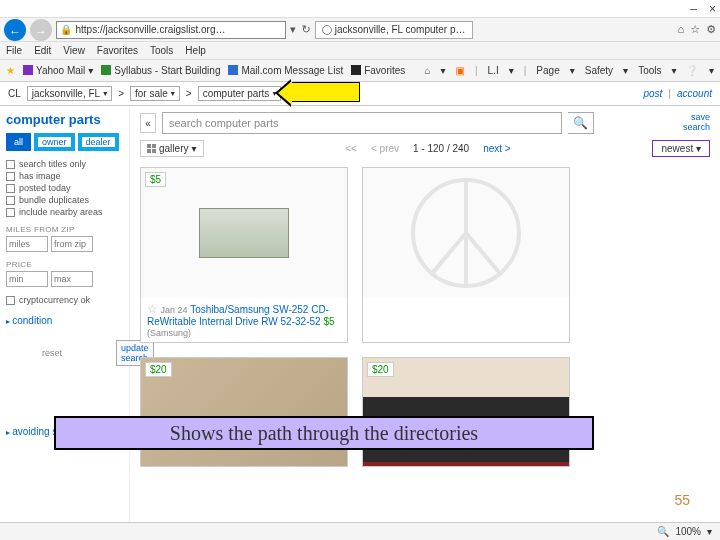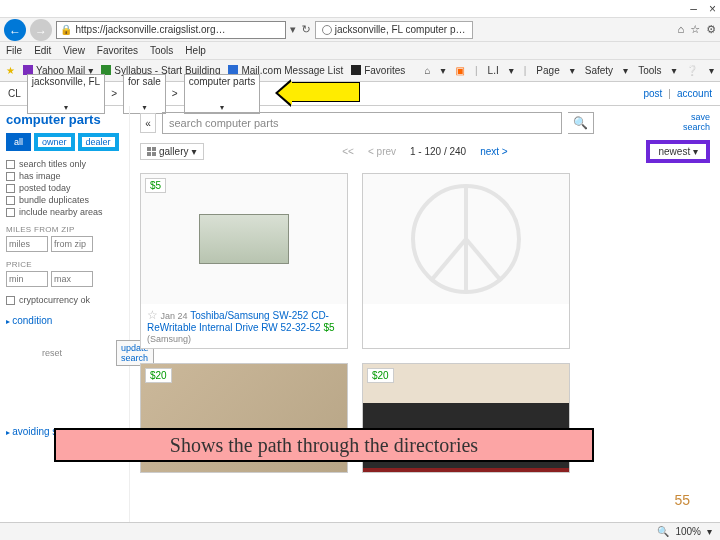--- a/index.html
+++ b/index.html
@@ -25,23 +25,23 @@
   
   
   .bm-bar { height: 22px; background: #f4f4f4; display: flex; align-items: center; gap: 8px; padding: 0 6px; font-size: 10px; border-bottom: 1px solid #ccc; }
   .bm { display: flex; align-items: flex-start; gap: 3px; color: #333; }
   .bm-ico { width: 10px; height: 10px; display: inline-block; }
   .ie-tools { margin-left: auto; display: flex; gap: 10px; font-size: 10px; color: #333; align-items: center; }
   .ie-tools .sep { color: #aaa; }
   
   
   .cl-crumb { height: 24px; border-bottom: 1px solid #ccc; display: flex; align-items: center; padding: 0 8px; font-size: 10px; gap: 6px; }
-  .crumb-sel { border: 1px solid #aaa; padding: 1px 4px; background: #fff; display: inline-flex; align-items: center; gap: 16px; flex-direction: column; }
+  .crumb-sel { border: 1px solid #aaa; padding: 1px 4px; background: #fff; display: inline-flex; align-items: center; gap: 3px; }
   .crumb-sel .dd { font-size: 8px; }
-  .cl-right { margin-left: auto; display: flex; gap: 6px; color: #06c; }
+  .cl-right { margin-left: auto; display: flex; gap: 6px; color: #06c; font-style: italic; }
   .cl-right .d { color: #999; }
   
   
   .yellow-arrow { position: absolute; left: 290px; top: 82px; width: 70px; height: 20px; background: #ffec00; border: 1.5px solid #000; }
   .yellow-arrow::before { content: ""; position: absolute; left: -16px; top: -4px; width: 0; height: 0; border-top: 14px solid transparent; border-bottom: 14px solid transparent; border-right: 16px solid #000; }
   .yellow-arrow::after { content: ""; position: absolute; left: -13px; top: -2px; width: 0; height: 0; border-top: 12px solid transparent; border-bottom: 12px solid transparent; border-right: 14px solid #ffec00; }
   
   
   .content { display: flex; height: 430px; }
   
@@ -69,21 +69,21 @@
   .search-box { flex: 1; max-width: 400px; height: 22px; border: 1px solid #aaa; padding: 0 6px; font-size: 11px; color: #888; display: flex; align-items: center; }
   .search-btn { width: 26px; height: 22px; border: 1px solid #aaa; border-left: none; display: flex; align-items: center; justify-content: center; font-size: 12px; }
   .save-srch { margin-left: auto; text-align: right; font-size: 9px; color: #06c; line-height: 1.1; }
   
   .list-controls { display: flex; align-items: center; margin: 6px 0 10px 0; font-size: 10px; }
   .view-sel { border: 1px solid #ccc; padding: 2px 6px; display: flex; align-items: center; gap: 3px; }
   .grid-ico { width: 9px; height: 9px; display: inline-block; background: linear-gradient(#888,#888) 0 0/4px 4px no-repeat, linear-gradient(#888,#888) 5px 0/4px 4px no-repeat, linear-gradient(#888,#888) 0 5px/4px 4px no-repeat, linear-gradient(#888,#888) 5px 5px/4px 4px no-repeat; }
   .paging { margin: 0 auto; display: flex; gap: 14px; color: #aaa; }
   .paging .cur { color: #333; }
   .paging .nx { color: #06c; }
-  .sort-sel { border: 4px solid #6d28d9; padding: 2px 8px; }
+  .sort-sel { border: 1px solid #6d28d9; padding: 2px 8px; }
   
   
   .grid { display: flex; gap: 14px; flex-wrap: wrap; }
   .card { width: 208px; border: 1px solid #ccc; background: #fff; }
   .card-img { height: 130px; background: #fafafa; position: relative; display: flex; align-items: center; justify-content: center; }
   .price-tag { position: absolute; top: 4px; left: 4px; background: #fff; border: 1px solid #ccc; padding: 1px 4px; font-size: 10px; color: #090; }
   .card-meta { padding: 4px 6px; font-size: 10px; }
   .star { color: #bbb; font-size: 12px; }
   .date { color: #888; font-size: 9px; }
   .title { color: #06c; display: inline; }
@@ -93,21 +93,21 @@
   
   .drive { width: 90px; height: 50px; background: linear-gradient(#d9e0d4,#b8c4b0); border: 1px solid #889080; }
   .peace-big { width: 110px; height: 110px; border: 4px solid #e4e4e4; border-radius: 50%; position: relative; }
   .peace-big::before { content: ""; position: absolute; left: 50%; top: 0; width: 4px; height: 100%; background: #e4e4e4; transform: translateX(-50%); }
   .peace-big::after { content: ""; position: absolute; left: 50%; top: 50%; width: 4px; height: 55px; background: #e4e4e4; transform-origin: top; transform: translateX(-50%) rotate(40deg); box-shadow: 0 0 0 0 #e4e4e4; }
   .peace-big .l2 { position: absolute; left: 50%; top: 50%; width: 4px; height: 55px; background: #e4e4e4; transform-origin: top; transform: translateX(-50%) rotate(-40deg); }
   .hdd-pic { width: 100%; height: 100%; background: linear-gradient(135deg,#cbb89a 0%, #b6a485 100%); }
   .laptop-pic { width: 100%; height: 100%; background: linear-gradient(180deg,#eadfce 0 30%, #2a2a2a 30% 80%, #8a2020 80% 100%); }
   
   
-  .annot { position: absolute; left: 54px; top: 428px; width: 540px; height: 34px; background: #fca5a5; border: 2px solid #000; display: flex; align-items: center; justify-content: center; font-family: "Times New Roman", serif; font-size: 20px; }
+  .annot { position: absolute; left: 54px; top: 416px; width: 540px; height: 34px; background: #c4b5fd; border: 2px solid #000; display: flex; align-items: center; justify-content: center; font-family: "Times New Roman", serif; font-size: 20px; }
   
   
   .slide-no { position: absolute; right: 30px; bottom: 32px; color: #c98a3a; font-size: 14px; }
   
   
   .statusbar { position: absolute; bottom: 0; left: 0; right: 0; height: 18px; border-top: 1px solid #ccc; background: #f4f4f4; display: flex; align-items: center; justify-content: flex-end; padding: 0 8px; gap: 6px; font-size: 10px; color: #333; }
 </style>
 </head>
 <body>
 

